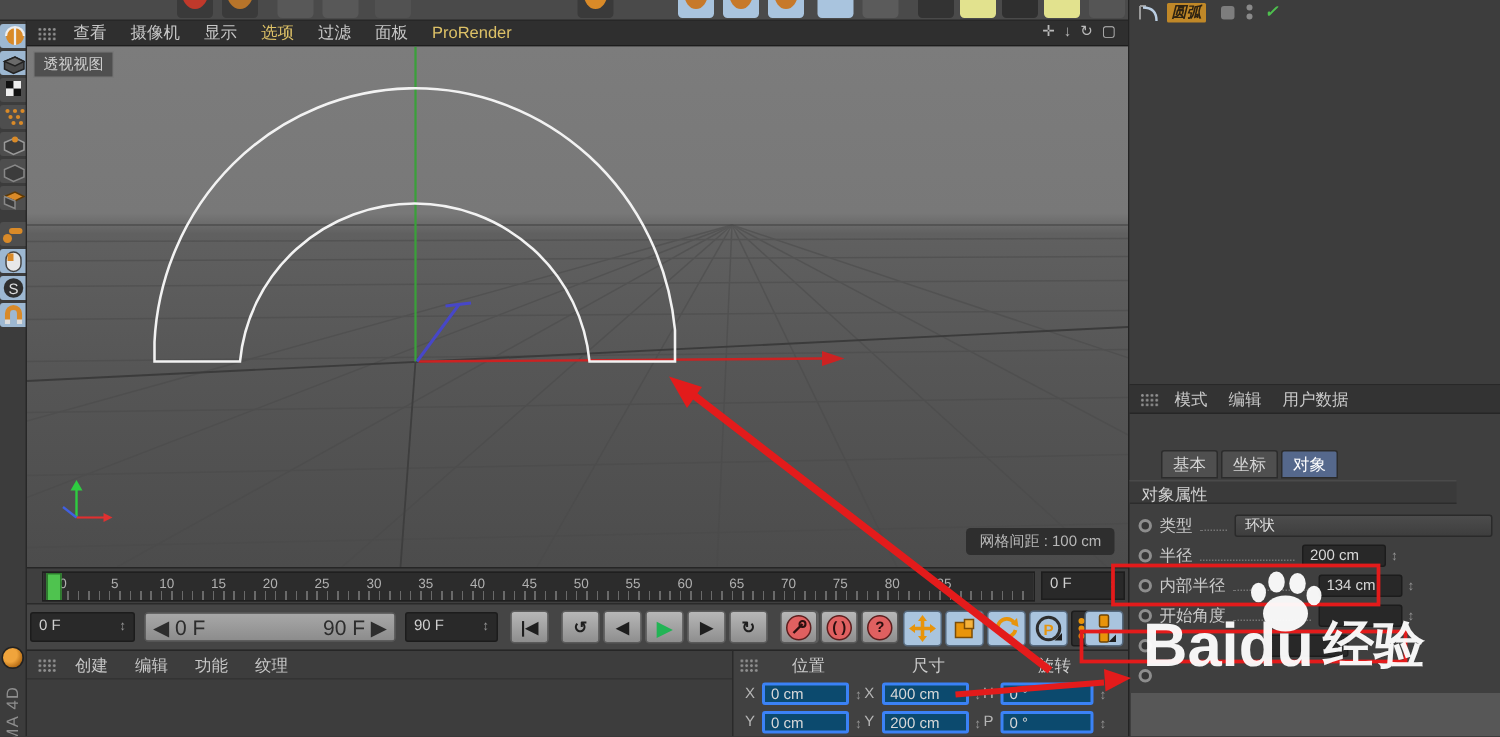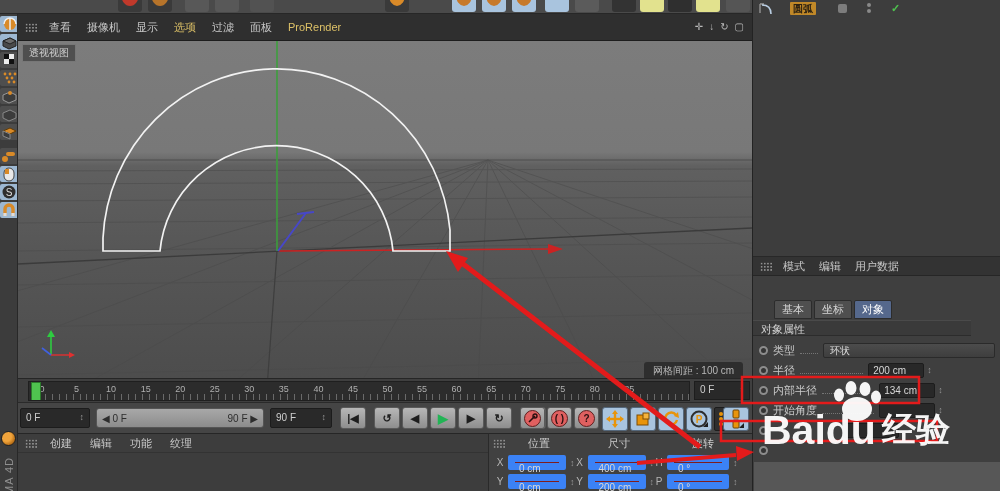--- a/index.html
+++ b/index.html
@@ -12,35 +12,35 @@
 
   
   .left-rail { position:absolute; left:0; top:14px; width:18px; height:477px; background:#3c3c3c; border-right:1px solid #282828; }
   .rail-icon { width:17px; height:16px; margin:2px 0 1px 0; border-radius:2px 0 0 2px; background:#4e4e4e; position:relative; overflow:hidden; }
   .rail-icon.blue { background:#9db8d2; }
   .vtext { position:absolute; left:-14px; top:452px; width:46px; color:#8f8f8f; font-size:11px; letter-spacing:1px; transform:rotate(-90deg); transform-origin:center; }
   .c4d-ball { position:absolute; left:1px; top:417px; width:15px; height:15px; border-radius:50%; background:radial-gradient(circle at 35% 35%, #f0a43c 0 40%, #b36a14 75%, #7c480c 100%); border:1px solid #222; }
 
   
   .viewport { position:absolute; left:18px; top:14px; width:734px; height:364px; background:#5e5e5e; }
-  .vp-menu { position:relative; height:27px; background:#2f2f2f; border-bottom:1px solid #1d1d1d; display:flex; align-items:center; padding:0 4px; }
+  .vp-menu { position:relative; height:17px; background:#2f2f2f; border-bottom:1px solid #1d1d1d; display:flex; align-items:center; padding:0 4px; }
   .vp-menu .mi { color:#c7c7c7; font-size:11px; padding:0 8px; line-height:16px; }
   .vp-menu .mi.hl { color:#ddc167; }
   .grip { width:13px; height:9px; margin:0 3px; background-image:radial-gradient(circle, #909090 0.8px, transparent 1px); background-size:3.2px 3.2px; flex:none; }
   .vp-ctrls { margin-left:auto; display:flex; gap:6px; padding-right:4px; }
   .vp-ctrls span { color:#b9b9b9; font-size:10px; line-height:16px; }
   .vp-canvas { position:relative; width:734px; height:347px; overflow:hidden;
     background:linear-gradient(180deg,#7c7c7c 0%,#787878 32%,#606060 36%,#565656 62%,#4c4c4c 100%); }
   .view-label { position:absolute; left:4px; top:3px; background:rgba(72,72,72,.85); border:1px solid rgba(160,160,160,.5); color:#cfcfcf; font-size:10px; padding:1px 6px; }
   .grid-spacing { position:absolute; left:626px; top:321px; background:rgba(42,42,42,.88); border-radius:3px; color:#b8b8b8; font-size:10px; padding:2px 9px; }
 
   
   .right-panel { position:absolute; left:752px; top:0; width:248px; height:491px; background:#3f3f3f; border-left:1px solid #232323; }
   .om { position:absolute; left:0; top:0; width:248px; height:257px; background:#3d3d3d; border-bottom:1px solid #282828; }
-  .om-row { display:flex; align-items:center; height:16px; padding-left:5px; gap:16px; }
+  .om-row { display:flex; align-items:center; height:16px; padding-left:5px; gap:4px;font-style:italic; }
   .om-name { background:#c08828; color:#2e2312; font-size:10px; font-weight:bold; padding:0 3px; border-radius:1px; line-height:13px; }
   .om-sq { width:9px; height:9px; background:#7d7d7d; border-radius:2px; margin-left:6px; }
   .om-dots { display:flex; flex-direction:column; gap:2px; margin-left:4px; }
   .om-dots i { width:4px; height:4px; border-radius:50%; background:#8a8a8a; }
   .om-check { color:#4ec04e; font-size:11px; font-weight:bold; margin-left:4px; line-height:12px; }
 
   .am-menu { position:absolute; left:0; top:257px; width:248px; height:19px; background:#333333; border-bottom:1px solid #262626; display:flex; align-items:center; padding:0 4px; }
   .am-menu .mi { color:#c9c9c9; font-size:11px; padding:0 7px; }
   .am-title { position:absolute; left:0; top:279px; width:248px; height:18px; display:flex; align-items:center; gap:5px; padding-left:6px; color:#d8d8d8; font-size:11px; }
   .am-tabs { position:absolute; left:21px; top:300px; display:flex; gap:2px; }
@@ -64,41 +64,41 @@
   .ruler::after { content:""; position:absolute; inset:0 0 6px 0; background:#2c2c2c; }
   .playhead { position:absolute; left:2px; top:0; width:10px; height:20px; background:#4fc34f; border:1px solid #2c7a2c; z-index:3; }
   .tick { position:absolute; top:2px; transform:translateX(-50%); color:#b0b0b0; font-size:9px; z-index:2; }
   .cur-frame { position:absolute; right:2px; top:2px; width:56px; height:19px; background:#292929; border:1px solid #1d1d1d; color:#cfcfcf; font-size:10px; padding:2px 5px; display:flex; }
   .cur-frame .spin { margin-left:auto; }
 
   
   .transport { position:absolute; left:18px; top:402px; width:734px; height:31px; background:#454545; border-top:1px solid #2a2a2a; }
   .t-field { position:absolute; top:5px; height:20px; background:#292929; border:1px solid #1c1c1c; border-radius:2px; color:#cfcfcf; font-size:10px; padding:3px 5px; display:flex; }
   .t-field .spin { margin-left:auto; }
-  .range { position:absolute; left:78px; top:5px; width:168px; height:20px; background:linear-gradient(#a8a8a8,#8c8c8c); border-radius:3px; border:1px solid #555; color:#2d2d2d; font-size:10px; display:flex; align-items:center; justify-content:space-between; padding:0 5px;gap:22px; }
+  .range { position:absolute; left:78px; top:5px; width:168px; height:20px; background:linear-gradient(#a8a8a8,#8c8c8c); border-radius:3px; border:1px solid #555; color:#2d2d2d; font-size:14px; display:flex; align-items:center; justify-content:space-between; padding:0 5px;gap:22px; }
   .btn { width:26px; height:22px; background:linear-gradient(#b7b7b7,#8e8e8e); border:1px solid #5a5a5a; border-radius:3px; color:#1e1e1e; font-size:11px; font-weight:bold; display:flex; align-items:center; justify-content:center; margin-right:2px; }
   .btn.play { color:#22b455; font-size:13px; }
   .btn-group { position:absolute; top:4px; display:flex; }
   .rbtn { width:25px; height:22px; background:linear-gradient(#b7b7b7,#8e8e8e); border:1px solid #5a5a5a; border-radius:3px; display:flex; align-items:center; justify-content:center; margin-right:2px; }
   .rcirc { width:17px; height:17px; border-radius:50%; background:#e06060; border:1px solid #5e1f1f; color:#2b0f0f; font-size:10px; font-weight:bold; display:flex; align-items:center; justify-content:center; }
   .bbtn { width:26px; height:24px; background:#a9c4de; border:1px solid #55687c; border-radius:3px; display:flex; align-items:center; justify-content:center; margin-right:2px; }
   .dots9 { width:24px; height:24px; background:#2e2e2e; border:1px solid #1c1c1c; border-radius:2px; display:grid; grid-template-columns:repeat(3,1fr); place-items:center; padding:3px; margin-right:2px; }
   .dots9 i { width:4px; height:4px; border-radius:50%; }
 
   
   .bottom-left { position:absolute; left:18px; top:433px; width:470px; height:58px; background:#3d3d3d; border-top:1px solid #262626; }
   .bl-menu { height:19px; display:flex; align-items:center; border-bottom:1px solid #333; padding:0 4px; }
   .bl-menu .mi { color:#c7c7c7; font-size:11px; padding:0 9px; }
   .coords { position:absolute; left:488px; top:433px; width:264px; height:58px; background:#414141; border-top:1px solid #262626; border-left:1px solid #2a2a2a; }
   .co-head { height:19px; display:flex; align-items:center; color:#cccccc; font-size:11px; }
   .co-head .grip { margin:0 4px; }
   .co-head span.h { display:inline-block; }
   .co-row { display:flex; align-items:center; height:19px; padding-left:6px; color:#b5b5b5; font-size:10px; }
   .co-row .axis { width:10px; text-align:center; }
-  .co-input { height:15px; background:#7f1d1d; border:7px solid #3b82f6; border-radius:2px; color:#d8d8d8; font-size:10px; padding:0 4px; line-height:14px; margin:0 1px 0 3px; }
+  .co-input { height:15px; background:#0c4a6e; border:2px solid #3b82f6; border-radius:2px; color:#d8d8d8; font-size:10px; padding:0 4px; line-height:14px; margin:0 1px 0 3px; }
   .w60 { width:58px; } .w64 { width:62px; }
 
   
   #overlay { position:absolute; left:0; top:0; width:1000px; height:491px; z-index:60; pointer-events:none; }
 </style>
 </head>
 <body>
 
 <div id="app">
 

